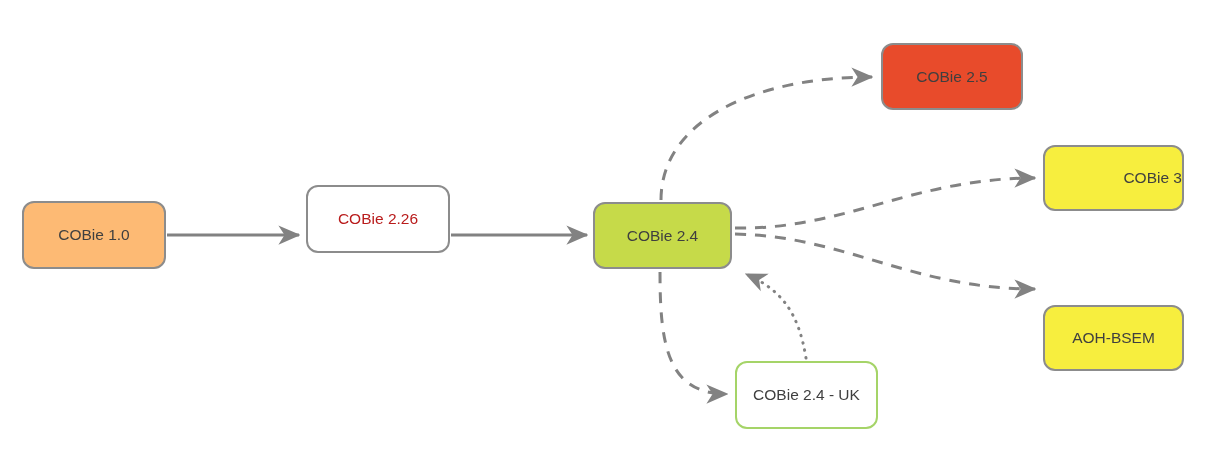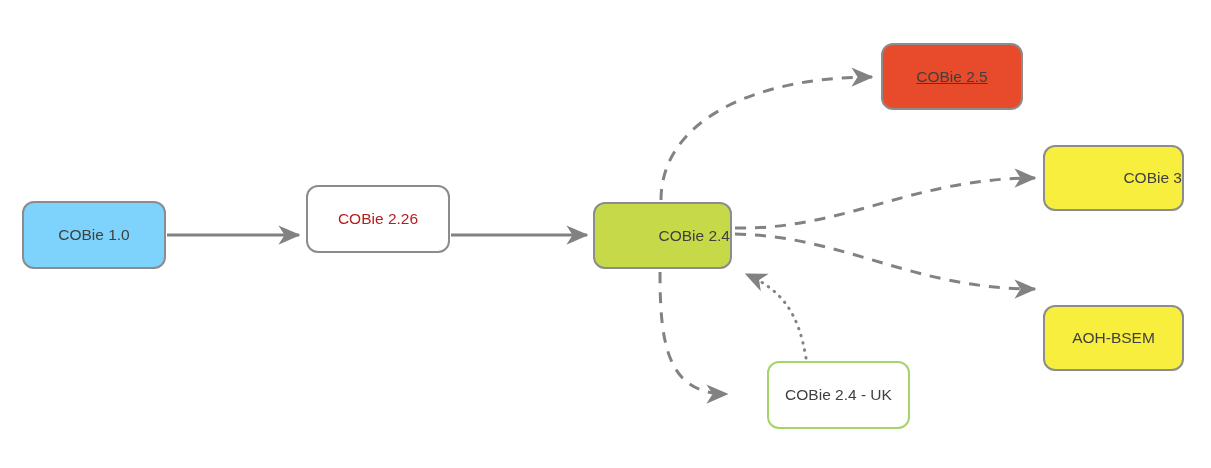--- a/index.html
+++ b/index.html
@@ -48,41 +48,41 @@
 
     <path class="edge dashed" d="M735,228 C845,230 912,178 1035,178" marker-end="url(#arrow)" stroke="#828282"></path>
 
     <path class="edge dashed" d="M735,234 C845,236 912,289 1035,289" marker-end="url(#arrow)" stroke="#828282"></path>
 
     <path class="edge dashed" d="M660,272 C660,344 667,394 727,394" marker-end="url(#arrow)" stroke="#828282"></path>
 
     <path class="edge dotted" d="M806,358 C798,309 779,289 746,274" marker-end="url(#arrow)" stroke="#828282"></path>
   </svg>
 
-  <div class="node" style="left: 22px; top: 201px; width: 144px; height: 68px; background: #7dd3fc; border-color: rgb(140, 140, 140); color: rgb(63, 63, 63);">
+  <div class="node" style="left: 22px; top: 201px; width: 144px; height: 68px; background: #fdba74; border-color: rgb(140, 140, 140); color: rgb(63, 63, 63);">
     <span class="label">COBie 1.0</span>
   </div>
 
   <div class="node" style="left: 306px; top: 185px; width: 144px; height: 68px; background: rgb(255, 255, 255); border-color: rgb(140, 140, 140); color: #b91c1c;">
     <span class="label">COBie 2.26</span>
   </div>
 
-  <div class="node" style="left: 593px; top: 202px; width: 139px; height: 67px; background: rgb(198, 218, 73); border-color: rgb(140, 140, 140); color: rgb(63, 63, 63); justify-content: flex-end;">
+  <div class="node" style="left: 593px; top: 202px; width: 139px; height: 67px; background: rgb(198, 218, 73); border-color: rgb(140, 140, 140); color: rgb(63, 63, 63);">
     <span class="label">COBie 2.4</span>
   </div>
 
-  <div class="node" style="left: 881px; top: 43px; width: 142px; height: 67px; background: rgb(232, 75, 43); border-color: rgb(140, 140, 140); color: rgb(63, 63, 63); text-decoration: underline;">
+  <div class="node" style="left: 881px; top: 43px; width: 142px; height: 67px; background: rgb(232, 75, 43); border-color: rgb(140, 140, 140); color: rgb(63, 63, 63);">
     <span class="label">COBie 2.5</span>
   </div>
 
   <div class="node" style="left: 1043px; top: 145px; width: 141px; height: 66px; background: rgb(247, 238, 62); border-color: rgb(140, 140, 140); color: rgb(63, 63, 63); justify-content: flex-end;">
     <span class="label">COBie 3</span>
   </div>
 
   <div class="node" style="left: 1043px; top: 257px; width: 141px; height: 66px; background: rgb(247, 238, 62); border-color: rgb(140, 140, 140); color: rgb(63, 63, 63); margin-top: 48px;">
     <span class="label">AOH-BSEM</span>
   </div>
 
-  <div class="node" style="left: 735px; top: 361px; width: 143px; height: 68px; background: rgb(255, 255, 255); border-color: rgb(165, 212, 104); color: rgb(63, 63, 63); margin-left: 32px;">
+  <div class="node" style="left: 735px; top: 361px; width: 143px; height: 68px; background: rgb(255, 255, 255); border-color: rgb(165, 212, 104); color: rgb(63, 63, 63);">
     <span class="label">COBie 2.4 - UK</span>
   </div>
 
 </div>
 
 </body></html>

